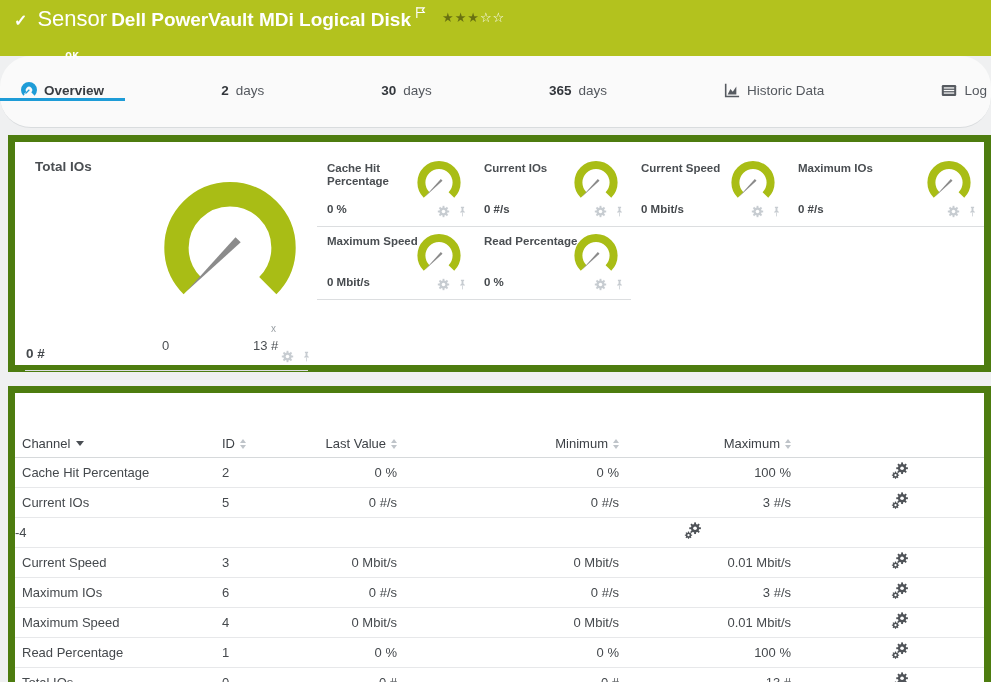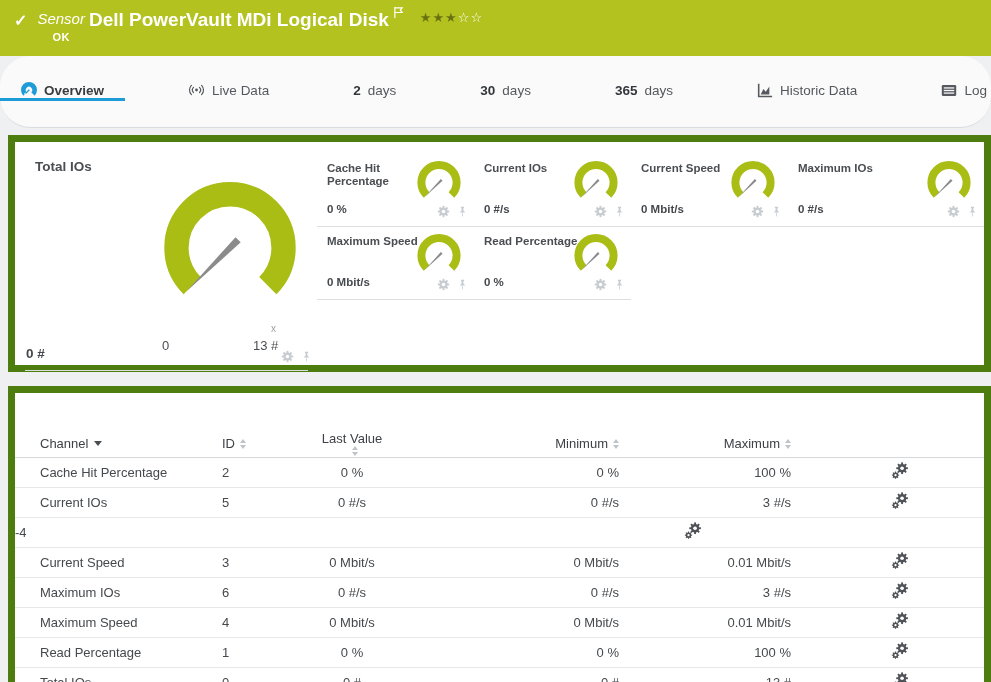--- a/index.html
+++ b/index.html
@@ -4,22 +4,22 @@
 <style>
   * { margin:0; padding:0; box-sizing:border-box; }
   html,body { width:991px; height:682px; overflow:hidden;
     font-family:"Liberation Sans", sans-serif; background:#eff0f1; }
 
   
   .banner { height:56px; background:#b3c21e; color:#fff; display:flex;
     align-items:flex-start; padding:9px 12px 0 12px; }
   .check { font-size:16px; font-weight:bold; margin:2px 10px 0 2px; }
   .sensor-block { display:flex; flex-direction:column; align-items:center; }
-  .sensor-kind { font-style:italic; font-size:15px; line-height:20px; }
-  .sensor-status { font-size:11px; font-weight:bold; margin-top:2px; letter-spacing:.3px; }
+  .sensor-kind { font-size:22px; line-height:20px; }
+  .sensor-status { font-size:11px; font-weight:bold; margin-top:21px; letter-spacing:.3px;font-family:Liberation Mono, monospace; }
   .banner-title { font-size:19px; font-weight:bold; margin-left:4px; line-height:21px; }
   .flag { margin-left:4px; position:relative; top:-4px; }
   .stars { margin-left:16px; font-size:13px; letter-spacing:1px; position:relative; top:1px; }
   .star-filled { color:rgba(0,0,0,0.42); }
   .star-empty { color:#ffffff; }
 
   
   .tabs { height:72px; background:#fafafa; border-bottom:1px solid #d9dcde;
     display:flex; justify-content:space-between; align-items:center;border-radius:31px; }
   .tab { display:flex; align-items:center; gap:7px; padding:0 21px; cursor:pointer;
@@ -56,23 +56,23 @@
   .gsvg svg { width:100%; height:100%; }
   .gvalue { position:absolute; left:10px; bottom:11px; font-size:11.5px; font-weight:600; color:#45494d; }
   .gicons { position:absolute; right:5px; bottom:4px; }
   .gicons span, .big-icons span { display:inline-block; margin-left:2px; cursor:pointer; }
 
   
   .thead { display:flex; align-items:center; height:28px; border-bottom:1px solid #d6d9db;
     font-size:13px; color:#3e4247; }
   .trow { display:flex; align-items:center; height:30px; border-bottom:1px solid #e7e8ea;
     font-size:13px; color:#45494d; }
-  .c1 { width:207px; padding-left:25px; }
+  .c1 { width:207px; padding-left:7px; }
   .c2 { width:85px; }
-  .c3 { width:90px; text-align:center;flex-direction:column; }
+  .c3 { width:90px; text-align:right; }
   .c4 { width:222px; text-align:right; }
   .c5 { width:172px; text-align:right; }
   .c6 { flex:1; padding-left:100px; }
   .thead .hcell { display:flex; align-items:center; cursor:pointer; }
   .thead .c3, .thead .c4, .thead .c5 { justify-content:flex-end; display:flex; }
   .sort-desc { width:0; height:0; border-left:4px solid transparent; border-right:4px solid transparent;
     border-top:5px solid #4a4e54; display:inline-block; margin-left:6px; }
   .sort-both { display:inline-flex; flex-direction:column; margin-left:5px; gap:2px; }
   .sort-both i { display:block; width:0; height:0; border-left:3.5px solid transparent; border-right:3.5px solid transparent; }
   .sort-both .up { border-bottom:4px solid #bfc4c9; }
@@ -100,34 +100,20 @@
 <div class="tabs">
   <div class="tab active">
     <span>
       <svg width="16" height="16" viewBox="0 0 20 20">
           <path d="M5.05 14.95 A7 7 0 1 1 14.95 14.95" fill="none" stroke="#1e9cd7" stroke-width="6"></path>
           <line x1="10" y1="10" x2="4.6" y2="15.4" stroke="#fafafa" stroke-width="2"></line>
           <line x1="10.4" y1="9.6" x2="5.6" y2="14.4" stroke="#1e9cd7" stroke-width="1.6"></line>
         </svg>
     </span>
     <span>Overview</span>
-  </div>
-  <div class="tab">
-    <span>
-      <svg width="17" height="14" viewBox="0 0 20 16">
-          <g stroke="#565a60" stroke-width="1.4" fill="none" stroke-linecap="round">
-            <path d="M6.5 5 A4.3 4.3 0 0 0 6.5 11"></path>
-            <path d="M4 2.6 A7.6 7.6 0 0 0 4 13.4"></path>
-            <path d="M13.5 5 A4.3 4.3 0 0 1 13.5 11"></path>
-            <path d="M16 2.6 A7.6 7.6 0 0 1 16 13.4"></path>
-          </g>
-          <circle cx="10" cy="8" r="1.7" fill="#565a60"></circle>
-        </svg>
-    </span>
-    <span>Live Data</span>
   </div>
   <div class="tab">
     <span class="num">2</span>
     <span>days</span>
   </div>
   <div class="tab">
     <span class="num">30</span>
     <span>days</span>
   </div>
   <div class="tab">

